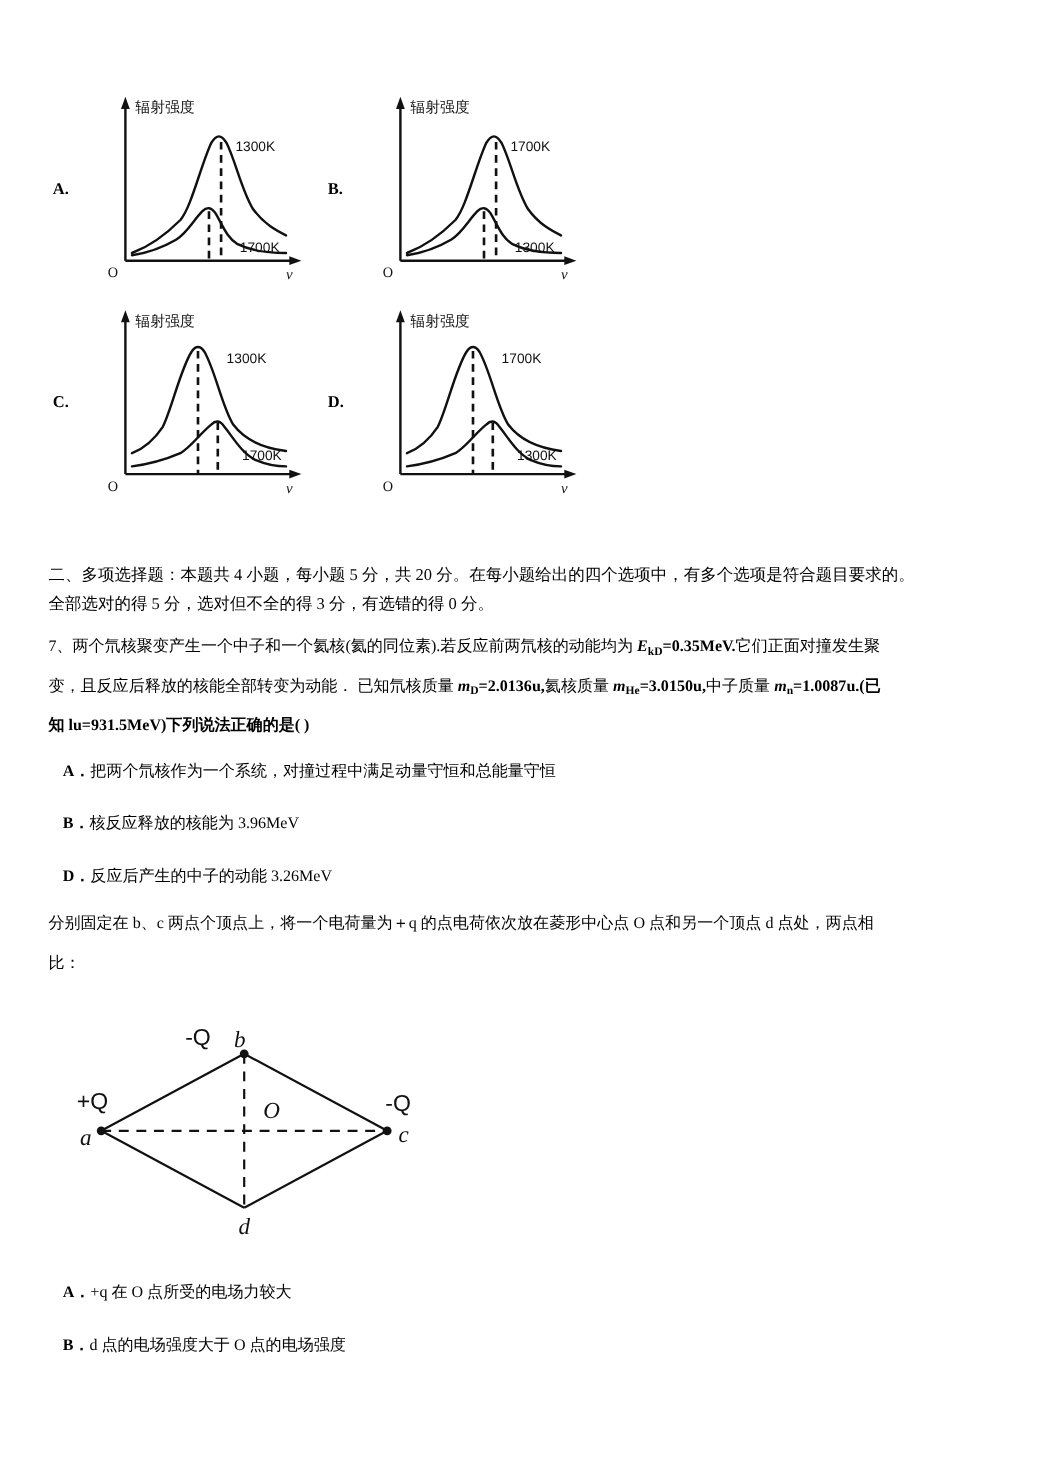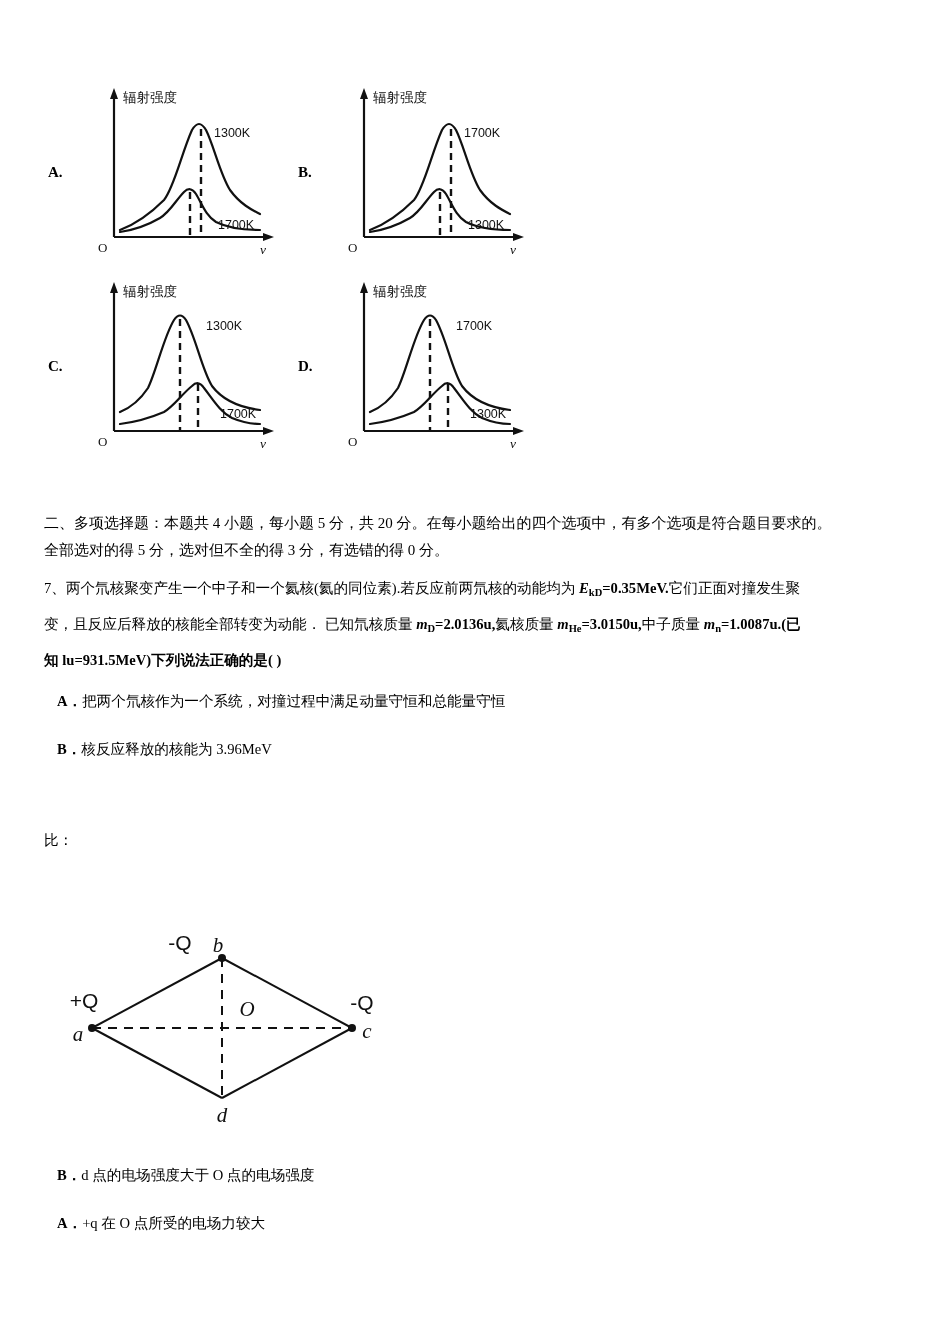--- a/index.html
+++ b/index.html
@@ -220,23 +220,25 @@
 
 <div class="text-block" style="top:570px;">
   <p class="q-line"><span>7、两个氘核聚变产生一个中子和一个氦核(氦的同位素).若反应前两氘核的动能均为 </span><span class="bold ital">E</span><sub class="bold">kD</sub><span class="bold">=0.35MeV.</span><span>它们正面对撞发生聚</span></p>
   <p class="q-line"><span>变，且反应后释放的核能全部转变为动能． 已知氘核质量 </span><span class="bold ital">m</span><sub class="bold">D</sub><span class="bold">=2.0136u,</span><span>氦核质量 </span><span class="bold ital">m</span><sub class="bold">He</sub><span class="bold">=3.0150u,</span><span>中子质量 </span><span class="bold ital">m</span><sub class="bold">n</sub><span class="bold">=1.0087u.(已</span></p>
   <p class="q-line"><span class="bold">知 lu=931.5MeV)下列说法正确的是(   )</span></p>
 </div>
 
 <div class="text-block" style="top:672px;">
   <p class="choice"><span class="choice-lbl">A．</span><span>把两个氘核作为一个系统，对撞过程中满足动量守恒和总能量守恒</span></p>
   <p class="choice"><span class="choice-lbl">B．</span><span>核反应释放的核能为 3.96MeV</span></p>
+  <p class="choice"><span class="choice-lbl">D．</span><span>反应后产生的中子的动能 3.26MeV</span></p>
 </div>
 
 <div class="text-block" style="top:822px;">
+  <p class="q-line">分别固定在 b、c 两点个顶点上，将一个电荷量为＋q 的点电荷依次放在菱形中心点 O 点和另一个顶点 d 点处，两点相</p>
   <p class="q-line">比：</p>
 </div>
 
 <div class="rhombus-wrap">
   <svg width="330" height="205" viewBox="0 0 330 205" xmlns="http://www.w3.org/2000/svg">
 
     <line x1="30" y1="100" x2="160" y2="30" stroke="#111" stroke-width="2"></line>
     <line x1="160" y1="30" x2="290" y2="100" stroke="#111" stroke-width="2"></line>
     <line x1="290" y1="100" x2="160" y2="170" stroke="#111" stroke-width="2"></line>
     <line x1="160" y1="170" x2="30" y2="100" stroke="#111" stroke-width="2"></line>
@@ -254,15 +256,15 @@
 
     <text x="16" y="113" class="lbl-ital" text-anchor="middle">a</text>
     <text x="156" y="24" class="lbl-ital" text-anchor="middle">b</text>
     <text x="305" y="110" class="lbl-ital" text-anchor="middle">c</text>
     <text x="160" y="194" class="lbl-ital" text-anchor="middle">d</text>
     <text x="185" y="88" class="lbl-ital" text-anchor="middle">O</text>
   </svg>
 </div>
 
 <div class="text-block" style="top:1146px;">
+  <p class="choice"><span class="choice-lbl">A．</span><span>+q 在 O 点所受的电场力较大</span></p>
   <p class="choice"><span class="choice-lbl">B．</span><span>d 点的电场强度大于 O 点的电场强度</span></p>
-  <p class="choice"><span class="choice-lbl">A．</span><span>+q 在 O 点所受的电场力较大</span></p>
 </div>
 
 </body></html>

